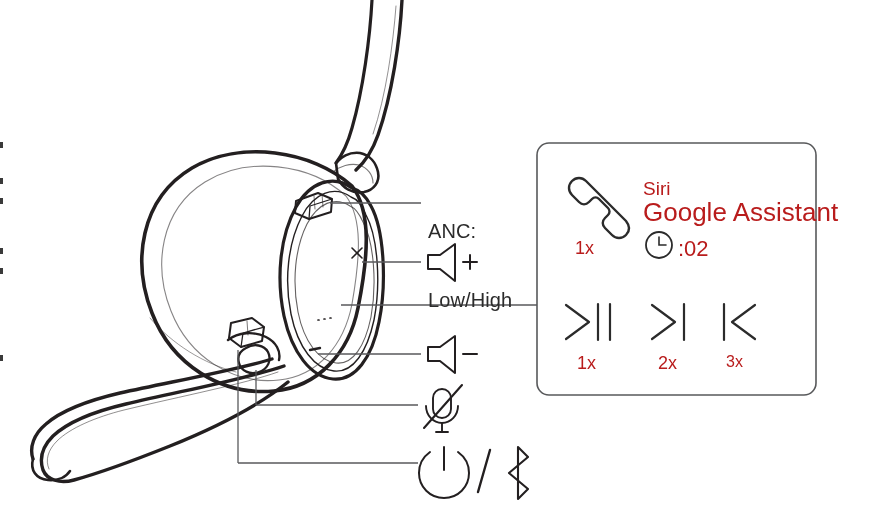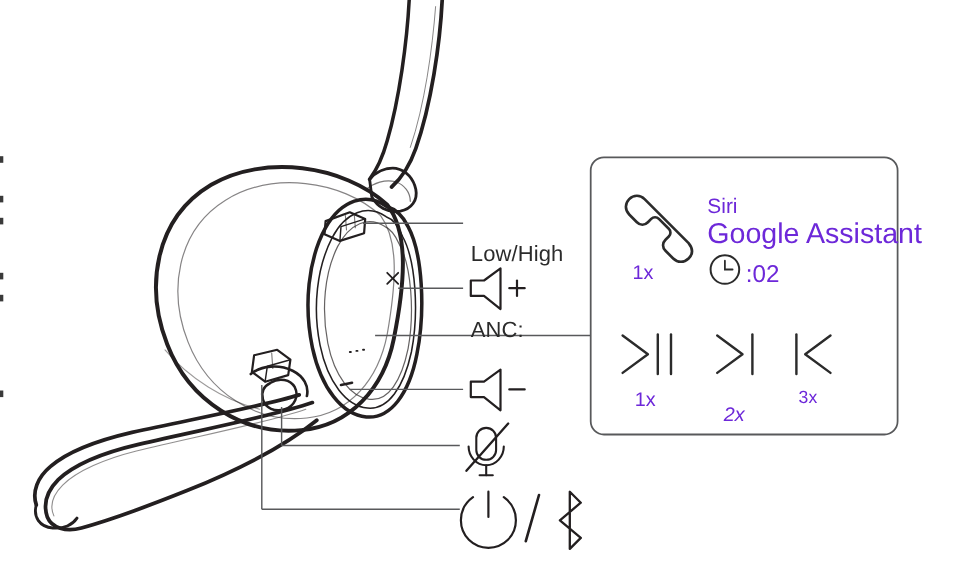--- a/index.html
+++ b/index.html
@@ -34,21 +34,21 @@
     white-space: pre;
     letter-spacing: 0.1px;
   }
   .lbl-anc {
     left: 428px;
     top: 174px;
   }
   .panel-txt {
     position: absolute;
     font-family: "Liberation Sans", sans-serif;
-    color: #6d28d9;
+    color: #b91c1c;
     white-space: pre;
   }
   .p-siri {
     left: 643px;
     top: 177px;
     font-size: 19px;
     line-height: 24px;
   }
   .p-ga {
     left: 643px;
@@ -66,23 +66,22 @@
     top: 236px;
     font-size: 22px;
   }
   .p-1x {
     left: 577px;
     top: 353px;
     font-size: 18px;
   }
   .p-2x {
     left: 658px;
-    top: 367px;
+    top: 353px;
     font-size: 18px;
-    font-style: italic;
   }
   .p-3x {
     left: 726px;
     top: 353px;
     font-size: 16px;
   }
   .edgemark {
     position: absolute;
     left: 0px;
     width: 3px;
@@ -286,22 +285,22 @@
     </g>
 
     <g fill="none" stroke="#2b2b2b" stroke-width="2.2" stroke-linecap="round" stroke-linejoin="round">
       <path d="M724 304 L 724 340"></path>
       <path d="M755 305 L 732 322 L 755 339"></path>
     </g>
 
   </svg>
 
   <div class="lbl lbl-anc">
+    <div>ANC:</div>
     <div>Low/High</div>
-    <div>ANC:</div>
   </div>
 
   <div class="panel-txt p-siri">Siri</div>
   <div class="panel-txt p-ga">Google Assistant</div>
   <div class="panel-txt p-1x-call">1x</div>
   <div class="panel-txt p-sec">:02</div>
 
   <div class="panel-txt p-1x">1x</div>
   <div class="panel-txt p-2x">2x</div>
   <div class="panel-txt p-3x">3x</div>

